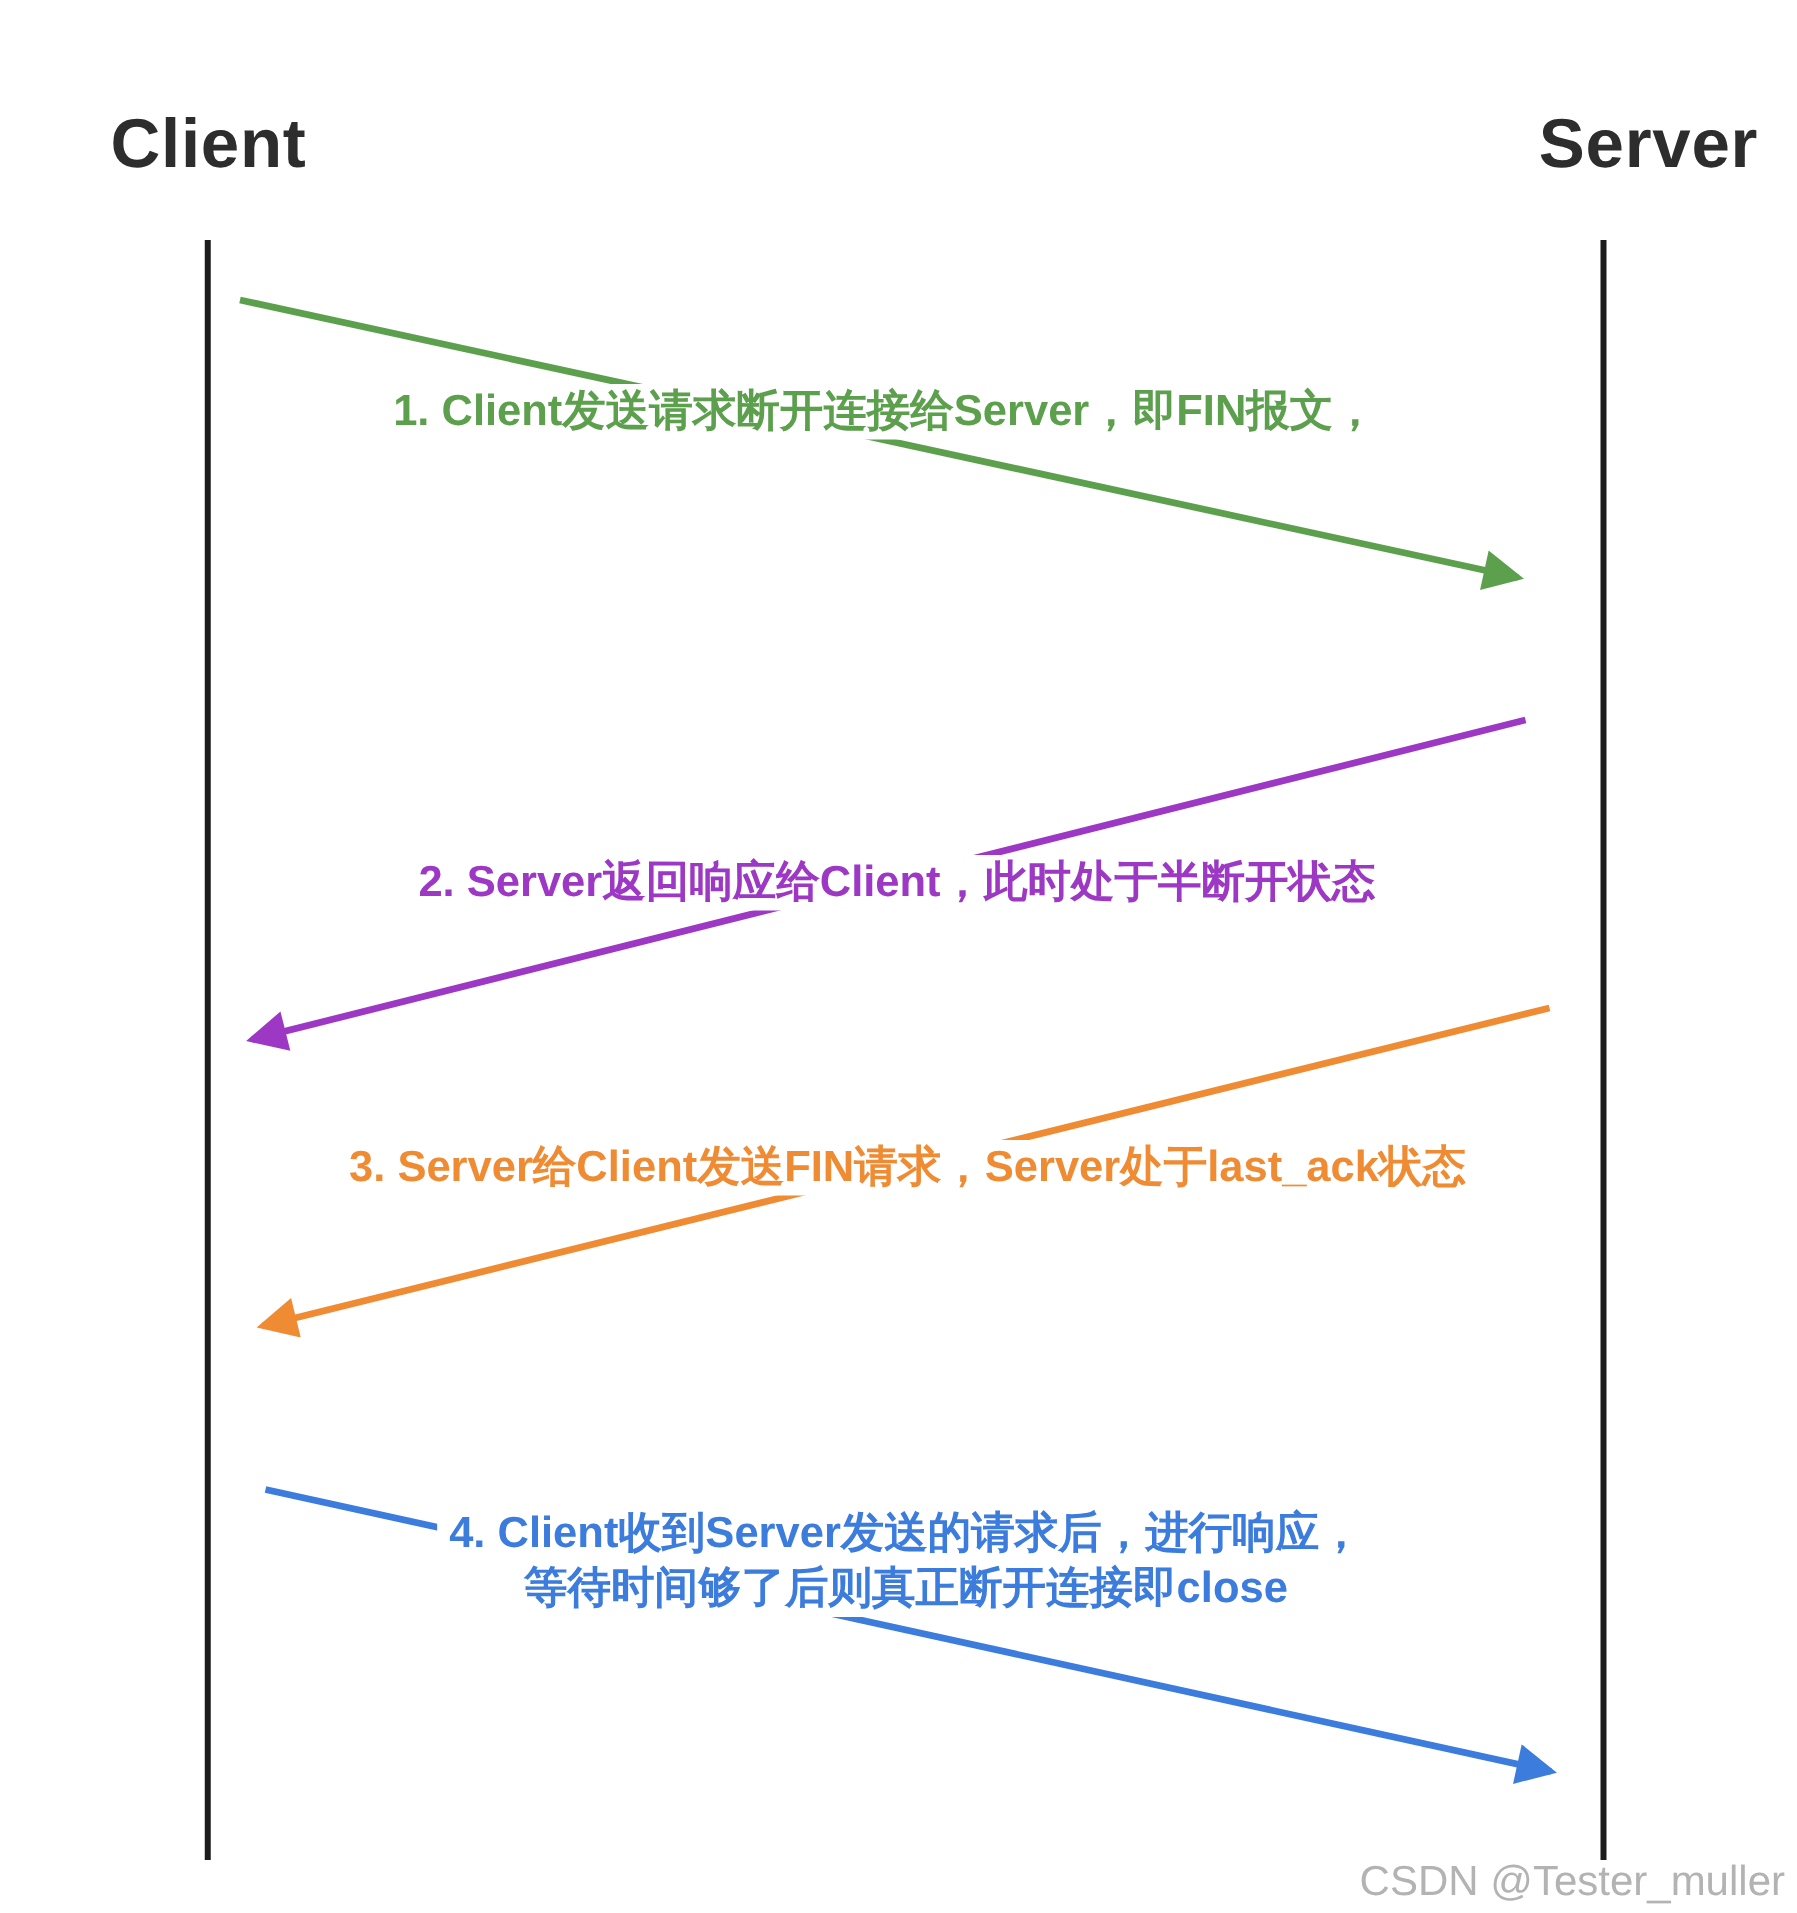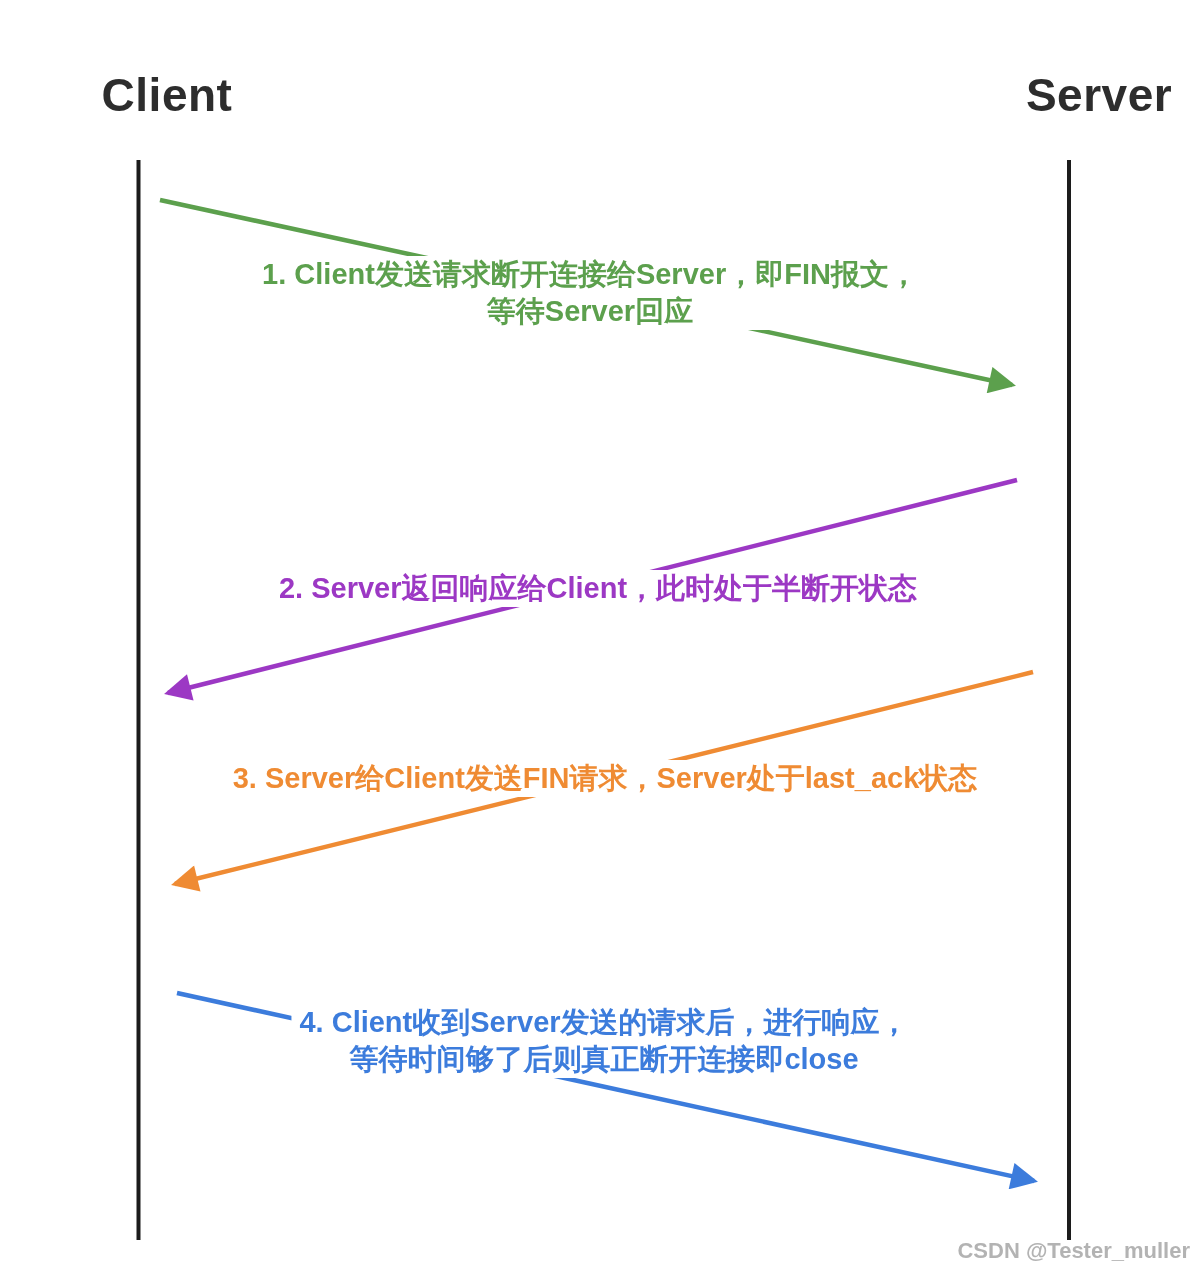--- a/index.html
+++ b/index.html
@@ -18,21 +18,21 @@
   .actor-title {
     position: absolute;
     top: 68px;
     transform: translateX(-50%);
     font-size: 46px;
     font-weight: 600;
     color: #2d2d2d;
     letter-spacing: 0.5px;
     white-space: nowrap;
   }
-  .actor-title.client { left: 139px; margin-left: 28px; }
+  .actor-title.client { left: 139px; }
   .actor-title.server { left: 1099px; }
 
   svg.arrows {
     position: absolute;
     left: 0;
     top: 0;
     width: 1198px;
     height: 1275px;
   }
 
@@ -50,22 +50,22 @@
   }
   .msg-label.green  { color: #5ca04d; left: 590px; top: 256px; }
   .msg-label.purple { color: #9c38c4; left: 598px; top: 570px; }
   .msg-label.orange { color: #ef8b33; left: 605px; top: 760px; }
   .msg-label.blue   { color: #3c7cdc; left: 604px; top: 1004px; }
 
   .watermark {
     position: absolute;
     right: 8px;
     top: 1238px;
-    font-size: 22px;
-    font-weight: 700;
+    font-size: 28px;
+    font-weight: 400;
     color: #b3b3b3;
     z-index: 3;
     white-space: nowrap;
   }
 </style>
 </head>
 <body>
 
 <div class="canvas">
 
@@ -96,21 +96,20 @@
 
     <line x1="1017" y1="480" x2="168" y2="693" stroke-width="4.5" marker-end="url(#arrow-purple)" stroke="#9c38c4"></line>
 
     <line x1="1033" y1="672" x2="175" y2="884" stroke-width="4.5" marker-end="url(#arrow-orange)" stroke="#ef8b33"></line>
 
     <line x1="177" y1="993" x2="1034" y2="1181" stroke-width="4.5" marker-end="url(#arrow-blue)" stroke="#3c7cdc"></line>
   </svg>
 
   <div class="msg-label green">
     <div>1. Client发送请求断开连接给Server，即FIN报文，</div>
-    <div>等待Server回应</div>
   </div>
 
   <div class="msg-label purple">
     <div>2. Server返回响应给Client，此时处于半断开状态</div>
   </div>
 
   <div class="msg-label orange">
     <div>3. Server给Client发送FIN请求，Server处于last_ack状态</div>
   </div>
 

